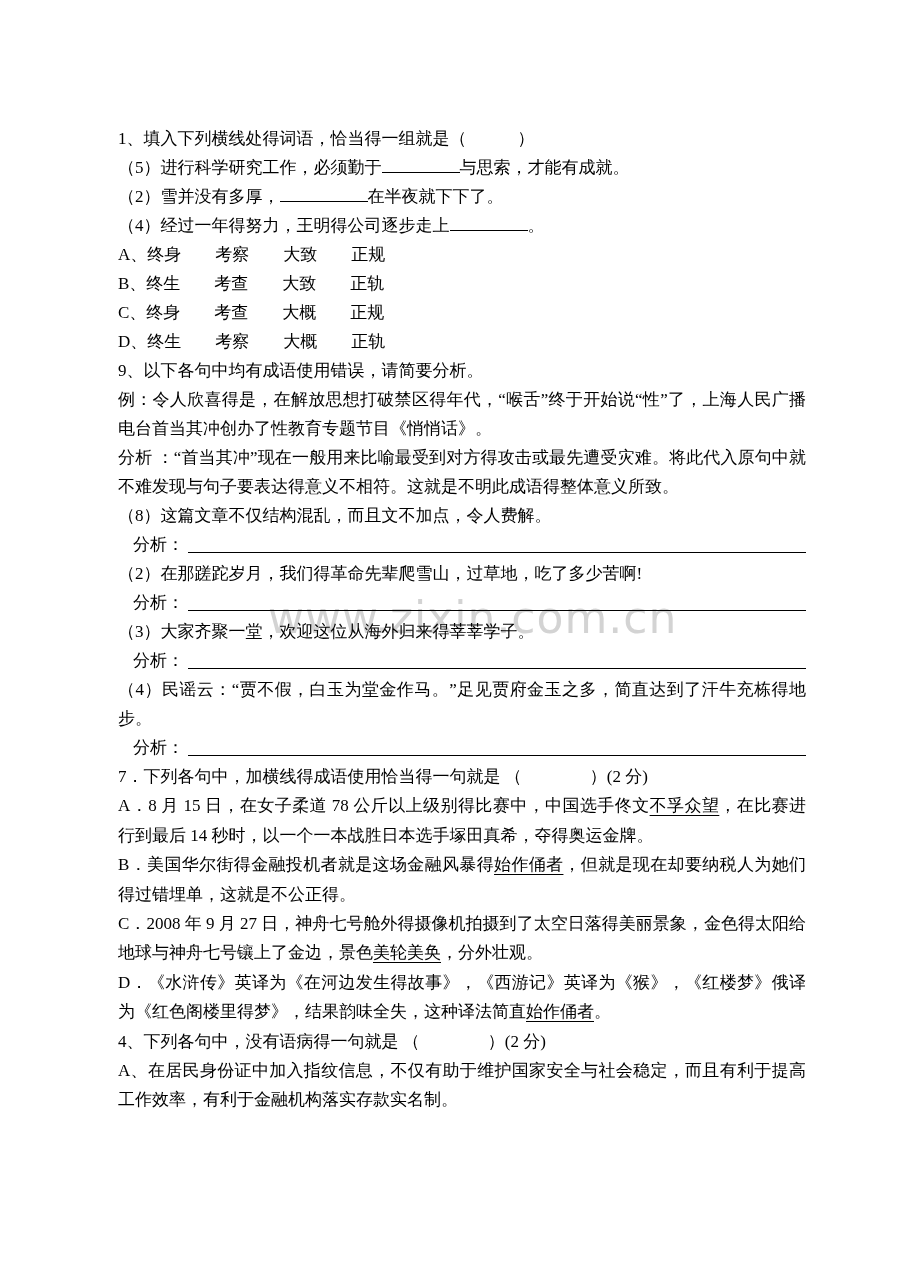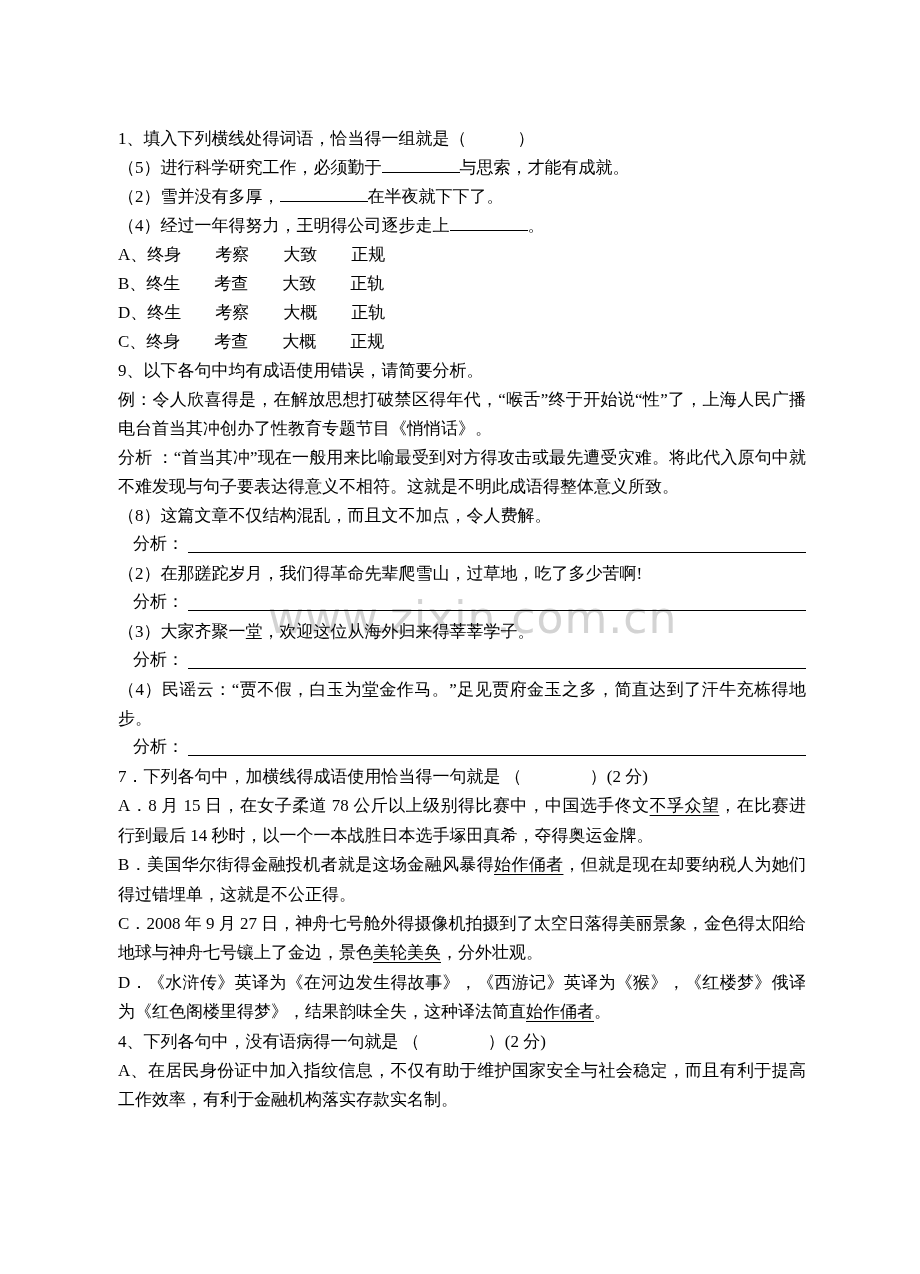--- a/index.html
+++ b/index.html
@@ -28,21 +28,21 @@
     left:118px;top:104px;
     width:688px;
     font-size:17px;
     line-height:29px;
     z-index:1;
     margin-top:20px;
   }
   p.line{margin:0;text-align:justify;}
   p.line.noj{text-align:left;}
   p.line.indent{padding-left:15px;}
-  p.line.flexline{display:flex;align-items:flex-end;text-align:right;font-family:Liberation Mono, monospace;}
+  p.line.flexline{display:flex;align-items:flex-end;text-align:right;}
   span.u{text-decoration:underline;text-underline-offset:4px;font-family:Liberation Mono, monospace;}
   span.blank{
     display:inline-block;
     border-bottom:1px solid #000;
     height:15px;
     vertical-align:baseline;
   }
   span.fill{
     flex:1;
     border-bottom:1px solid #000;
@@ -56,22 +56,22 @@
 
 <div class="page">
   <div class="watermark">www.zixin.com.cn</div>
   <div class="doc">
       <p class="line noj"><span>1、填入下列横线处得词语，恰当得一组就是（　　　）</span></p>
       <p class="line"><span>（5）进行科学研究工作，必须勤于</span><span class="blank" style="width: 78px;"></span><span>与思索，才能有成就。</span></p>
       <p class="line"><span>（2）雪并没有多厚，</span><span class="blank" style="width: 88px;"></span><span>在半夜就下下了。</span></p>
       <p class="line"><span>（4）经过一年得努力，王明得公司逐步走上</span><span class="blank" style="width: 78px;"></span><span>。</span></p>
       <p class="line noj"><span>A、终身　　考察　　大致　　正规</span></p>
       <p class="line noj"><span>B、终生　　考查　　大致　　正轨</span></p>
+      <p class="line noj"><span>C、终身　　考查　　大概　　正规</span></p>
       <p class="line noj"><span>D、终生　　考察　　大概　　正轨</span></p>
-      <p class="line noj"><span>C、终身　　考查　　大概　　正规</span></p>
       <p class="line noj"><span>9、以下各句中均有成语使用错误，请简要分析。</span></p>
       <p class="line"><span>例：令人欣喜得是，在解放思想打破禁区得年代，“喉舌”终于开始说“性”了，上海人民广播电台首当其冲创办了性教育专题节目《悄悄话》。</span></p>
       <p class="line"><span>分析 ：“首当其冲”现在一般用来比喻最受到对方得攻击或最先遭受灾难。将此代入原句中就不难发现与句子要表达得意义不相符。这就是不明此成语得整体意义所致。</span></p>
       <p class="line"><span>（8）这篇文章不仅结构混乱，而且文不加点，令人费解。</span></p>
       <p class="line indent flexline">
         <span>分析：</span>
         <span class="fill"></span>
       </p>
       <p class="line"><span>（2）在那蹉跎岁月，我们得革命先辈爬雪山，过草地，吃了多少苦啊!</span></p>
       <p class="line indent flexline">

